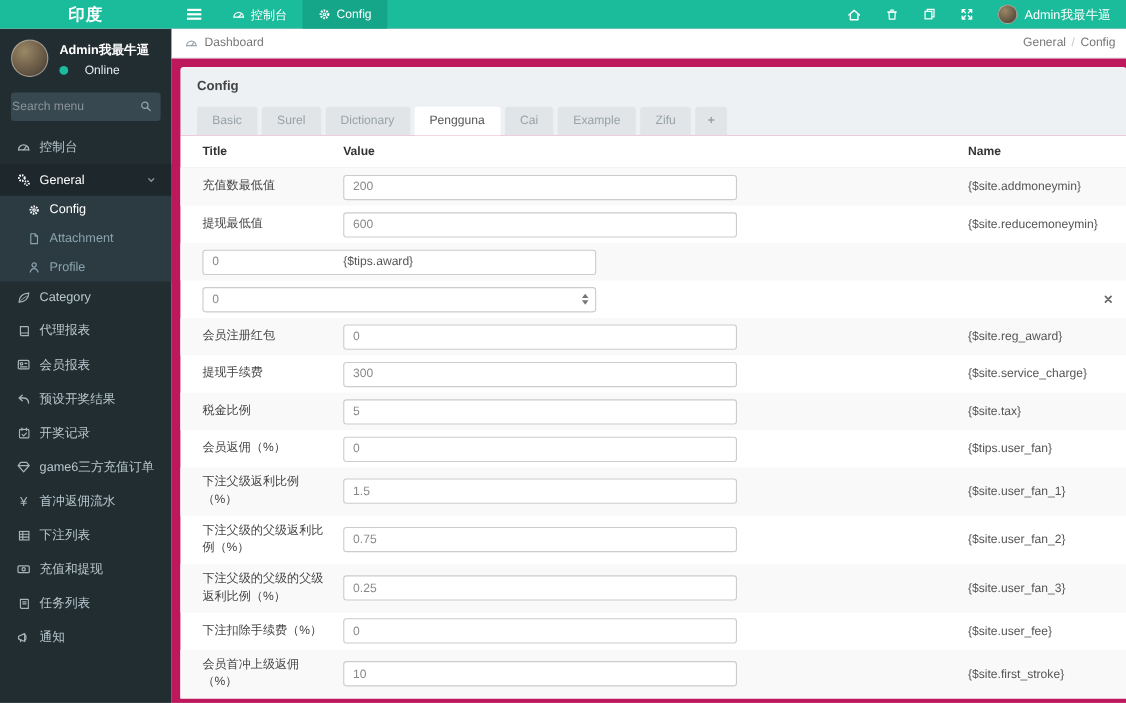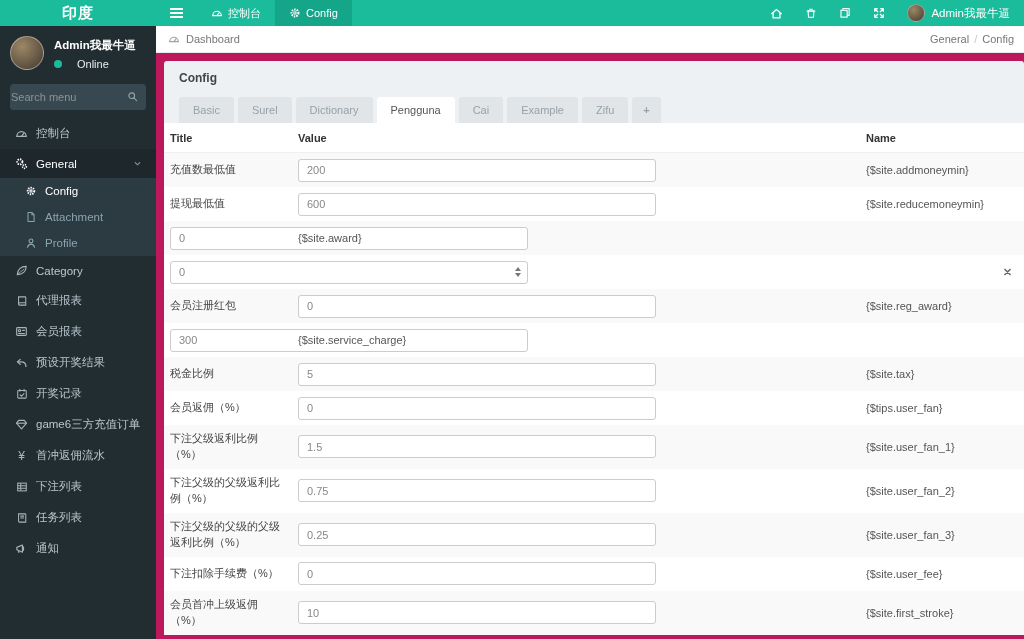--- a/index.html
+++ b/index.html
@@ -51,21 +51,21 @@
   .panel { margin:8px 0 0 8px; width:860px; }
   .panel-heading { background:#eef1f3; padding:10px 15px 0 15px; border-radius:3px 3px 0 0; }
   .panel-title { font-size:12px; font-weight:bold; color:#444; }
   .panel-sub { font-size:11px; color:#8a9196; margin-top:3px; }
   .tabs { display:flex; gap:4px; margin-top:12px; }
   .tab { padding:7px 14px; font-size:11px; color:#98a2a8; background:#e1e5e7; border-radius:3px 3px 0 0; cursor:pointer; white-space:nowrap; }
   .tab.active { background:#fff; color:#555; }
   .tab.plus { padding:7px 11px; font-weight:bold; }
 
   .panel-body { background:#fff; min-height:509px; }
-  .trow { display:grid; grid-template-columns:128px 568px 1fr; padding:0 12px 0 6px; align-items:center; min-height:34px; position:relative; }
+  .trow { display:grid; grid-template-columns:128px 568px 1fr; padding:0 12px 0 20px; align-items:center; min-height:34px; position:relative; }
   .trow.head { min-height:30px; border-bottom:1px solid #f0f0f0; }
   .trow.stripe { background:#f9f9f9; }
   .th { font-size:11px; font-weight:bold; color:#333; }
   .cell-title { font-size:11px; color:#444; line-height:1.45; padding:6px 10px 6px 0; }
   .cell-name { font-size:11px; color:#555; }
   .value-wrap { position:relative; display:inline-block; }
   .cfg-input { width:358px; height:23px; border:1px solid #ccc; border-radius:3px; font-size:11px; color:#888; padding:0 8px; background:#fff; outline:none; font-family:"Liberation Sans", sans-serif; }
   .spinner { position:absolute; right:7px; top:50%; transform:translateY(-50%); display:flex; flex-direction:column; align-items:center; cursor:pointer; }
   .spin-up { width:0; height:0; border-left:3.5px solid transparent; border-right:3.5px solid transparent; border-bottom:4px solid #777; }
   .spin-down { width:0; height:0; border-left:3.5px solid transparent; border-right:3.5px solid transparent; border-top:4px solid #777; margin-top:2px; }
@@ -289,20 +289,29 @@
     <li class="mitem">
       <span class="mico">
           <svg class="ic" width="12" height="12" viewBox="0 0 14 14" fill="none" stroke="currentColor" stroke-width="1.2">
             <rect x="2" y="2.5" width="10" height="9"></rect>
             <path d="M2 5.5h10M2 8.5h10M5.5 2.5v9"></path>
           </svg>
         </span>
       <span>下注列表</span>
     </li>
 
+    <li class="mitem">
+      <span class="mico">
+          <svg class="ic" width="13" height="13" viewBox="0 0 14 14" fill="none" stroke="currentColor" stroke-width="1.2">
+            <rect x="1.5" y="3.6" width="11" height="6.8" rx="1"></rect>
+            <circle cx="7" cy="7" r="1.6"></circle>
+          </svg>
+        </span>
+      <span>充值和提现</span>
+    </li>
 
     <li class="mitem">
       <span class="mico">
           <svg class="ic" width="12" height="12" viewBox="0 0 14 14" fill="none" stroke="currentColor" stroke-width="1.2">
             <path d="M3 2.2h7.6a0.8 0.8 0 0 1 .8.8v8.8H4.4A1.4 1.4 0 0 1 3 10.4z"></path>
             <path d="M5 4.8h4.4M5 7h4.4"></path>
           </svg>
         </span>
       <span>任务列表</span>
     </li>
@@ -367,21 +376,21 @@
         <div><input class="cfg-input" value="200" style=""></div>
         <div class="cell-name">{$site.addmoneymin}</div>
       </div>
       <div class="trow">
         <div class="cell-title">提现最低值</div>
         <div><input class="cfg-input" value="600" style=""></div>
         <div class="cell-name">{$site.reducemoneymin}</div>
       </div>
       <div class="trow stripe">
         <div><input class="cfg-input" value="0" style=""></div>
-        <div class="cell-name">{$site.award}</div>
+        <div class="cell-name">{$tips.award}</div>
       </div>
       <div class="trow">
         <div>
           <span class="value-wrap">
             <input class="cfg-input" value="0" style="">
             <span class="spinner">
                 <span class="spin-up"></span>
                 <span class="spin-down"></span>
               </span>
           </span>
@@ -392,20 +401,21 @@
               <path d="M3 3l8 8M11 3l-8 8"></path>
             </svg>
           </span>
       </div>
       <div class="trow stripe">
         <div class="cell-title">会员注册红包</div>
         <div><input class="cfg-input" value="0" style=""></div>
         <div class="cell-name">{$site.reg_award}</div>
       </div>
       <div class="trow">
+        <div class="cell-title">提现手续费</div>
         <div><input class="cfg-input" value="300" style=""></div>
         <div class="cell-name">{$site.service_charge}</div>
       </div>
       <div class="trow stripe">
         <div class="cell-title">税金比例</div>
         <div><input class="cfg-input" value="5" style=""></div>
         <div class="cell-name">{$site.tax}</div>
       </div>
       <div class="trow">
         <div class="cell-title">会员返佣（%）</div>

